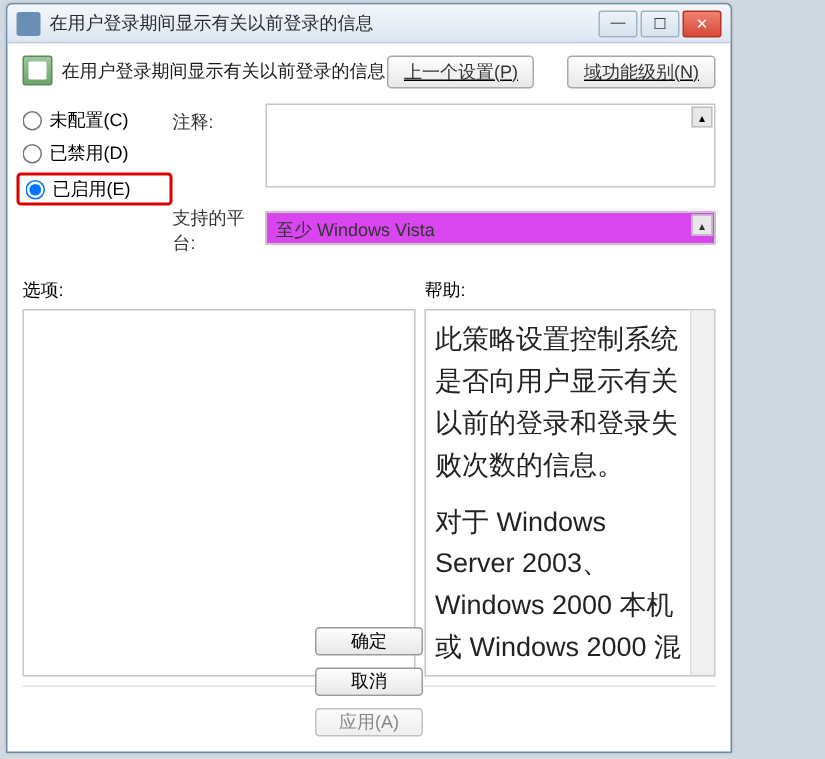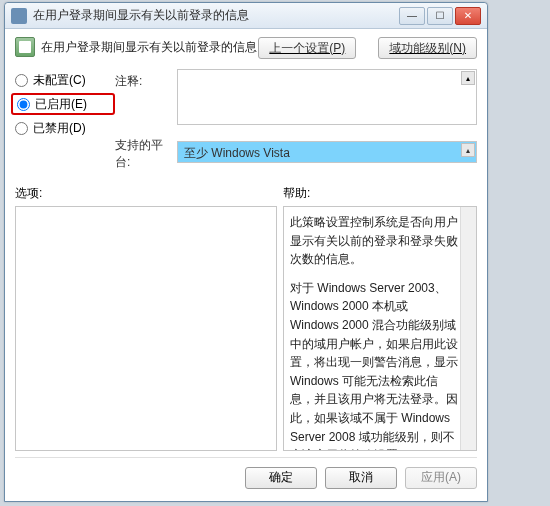--- a/index.html
+++ b/index.html
@@ -78,47 +78,47 @@
   .remark-box {
     flex:1; height:56px;
     border:1px solid #c6c6c6;
     background:#fff;
     position:relative;
   }
   .remark-box .scroll-up { position:absolute; right:1px; top:1px; width:14px; height:14px; background:#e8e8e8; border:1px solid #c0c0c0; font-size:8px; display:flex; align-items:center; justify-content:center; }
   .platform-row { display:flex; align-items:center; }
   .platform-box {
     flex:1; height:22px; border:1px solid #c6c6c6;
-    background:#7dd3fc; padding:3px 6px; color:#333;
+    background:#d946ef; padding:3px 6px; color:#333;
     position:relative;
   }
   .platform-box .scroll-up { position:absolute; right:1px; top:1px; width:14px; height:14px; background:#e8e8e8; border:1px solid #c0c0c0; font-size:8px; display:flex; align-items:center; justify-content:center; }
   .labels-row { display:flex; margin:8px 0 4px 0; }
   .labels-row .l1 { width:268px; }
   .panels { flex:1; display:flex; gap:6px; min-height:0; }
   .panel {
     border:1px solid #c6c6c6; background:#fff;
     overflow:hidden;
   }
   .panel.left { width:262px; flex:none; }
   .panel.right { flex:1; position:relative; }
   .help-text {
     padding:6px 18px 6px 6px;
-    font-size:12px; line-height:1.55; color:#222;
+    font-size:18px; line-height:1.55; color:#222;
     height:100%; overflow:hidden;
   }
   .help-text p { margin-bottom:10px; }
   .panel.right .scrollbar {
     position:absolute; right:0; top:0; bottom:0; width:16px;
     background:#f0f0f0; border-left:1px solid #dcdcdc;
   }
   .footer {
     height:34px; margin-top:6px;
     display:flex; align-items:center; justify-content:flex-end; gap:8px;
-    border-top:1px solid #e0e0e0; padding-top:6px;
+    border-top:1px solid #e0e0e0; padding-top:6px;flex-direction:column;
   }
   .footer .btn {
     width:72px; height:22px;
     background: linear-gradient(#fdfdfd,#e8e8e8);
     border:1px solid #9a9a9a; border-radius:3px;
     font-size:12px; display:flex; align-items:center; justify-content:center;
     cursor:default;
   }
   .footer .btn.disabled { color:#888; border-color:#c0c0c0; background:linear-gradient(#fafafa,#efefef); }
 </style>
@@ -150,27 +150,27 @@
           </div>
       </div>
     </div>
 
     <div class="radios-area">
       <div class="radios-col">
         <label class="radio-item">
           <input type="radio" name="cfg" style="">
           <span>未配置(C)</span>
         </label>
+        <label class="radio-item">
+          <input type="radio" name="cfg" style="">
+          <span>已禁用(D)</span>
+        </label>
         <label class="radio-item highlight">
           <input type="radio" name="cfg" checked="" style="">
           <span>已启用(E)</span>
-        </label>
-        <label class="radio-item">
-          <input type="radio" name="cfg" style="">
-          <span>已禁用(D)</span>
         </label>
       </div>
 
       <div class="remark-area">
         <div class="remark-row">
           <div class="remark-label">注释:</div>
           <div class="remark-box">
             <span></span>
             <div class="scroll-up">▴</div>
           </div>

